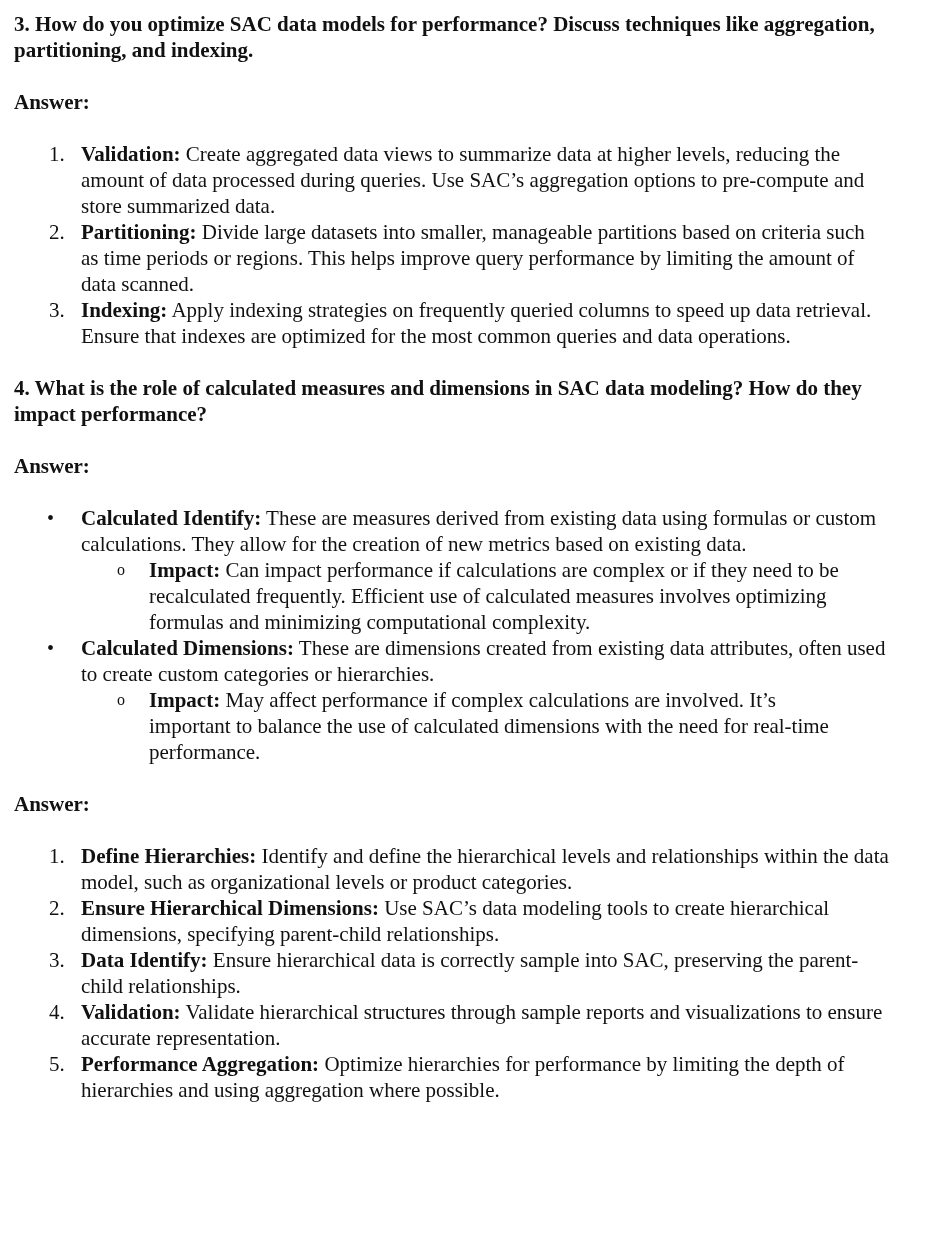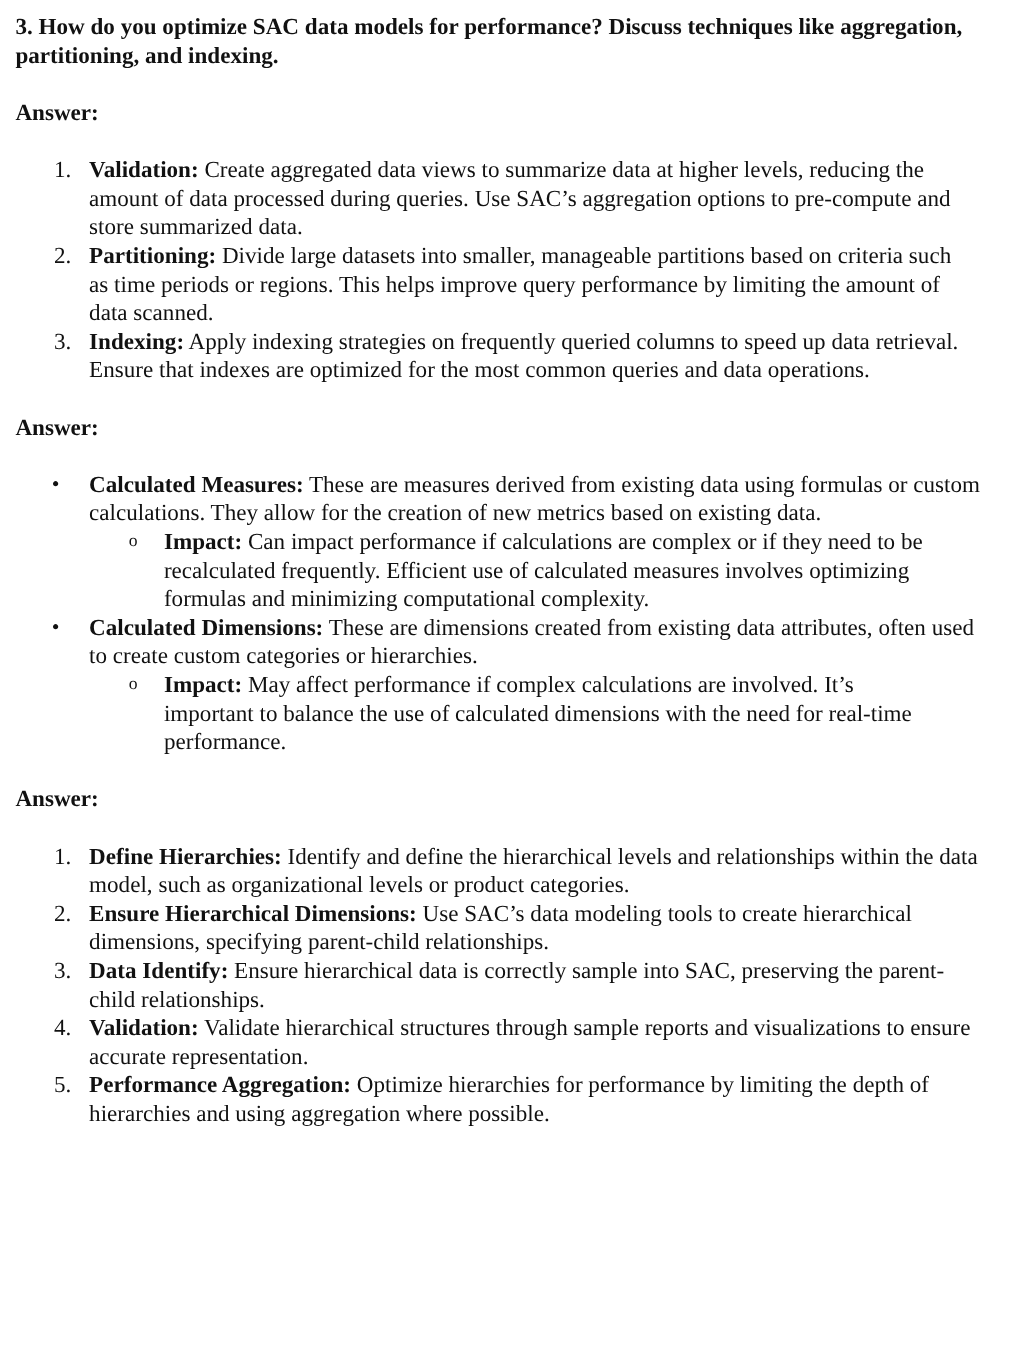--- a/index.html
+++ b/index.html
@@ -50,25 +50,26 @@
         <span class="term">Partitioning:</span><span> Divide large datasets into smaller, manageable partitions based on criteria such as time periods or regions. This helps improve query performance by limiting the amount of data scanned.</span>
       </li>
       <li class="item">
         <span class="marker">3.</span>
         <span class="term">Indexing:</span><span> Apply indexing strategies on frequently queried columns to speed up data retrieval. Ensure that indexes are optimized for the most common queries and data operations.</span>
       </li>
     </ol>
   </div>
 
   <div class="section">
+    <p class="question">4. What is the role of calculated measures and dimensions in SAC data modeling? How do they impact performance?</p>
     <p class="answer-label">Answer:</p>
     <ul class="list">
       <li class="item item-wide">
         <span class="bullet-marker">•</span>
-        <span class="term">Calculated Measures:</span><span> These are measures derived from existing data using formulas or custom calculations. They allow for the creation of new metrics based on existing data.</span>
+        <span class="term">Calculated Identify:</span><span> These are measures derived from existing data using formulas or custom calculations. They allow for the creation of new metrics based on existing data.</span>
         <div class="sub-item">
           <span class="sub-marker">o</span>
           <span class="term">Impact:</span><span> Can impact performance if calculations are complex or if they need to be recalculated frequently. Efficient use of calculated measures involves optimizing formulas and minimizing computational complexity.</span>
         </div>
       </li>
       <li class="item item-wide">
         <span class="bullet-marker">•</span>
         <span class="term">Calculated Dimensions:</span><span> These are dimensions created from existing data attributes, often used to create custom categories or hierarchies.</span>
         <div class="sub-item">
           <span class="sub-marker">o</span>

